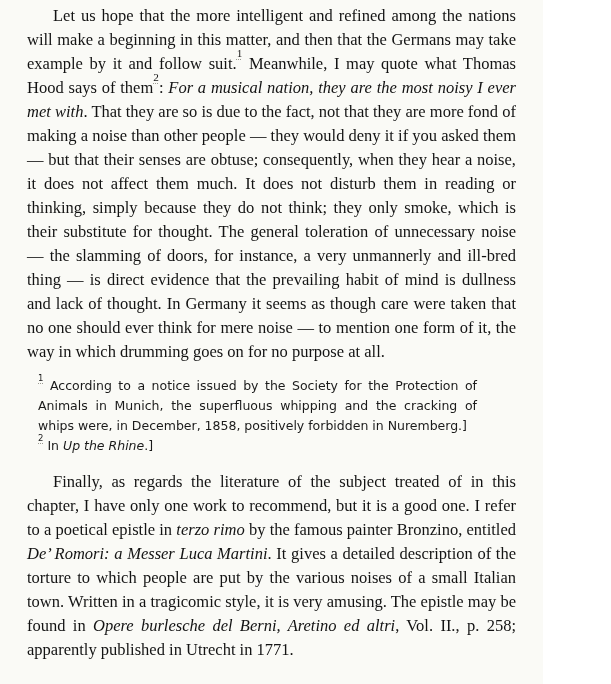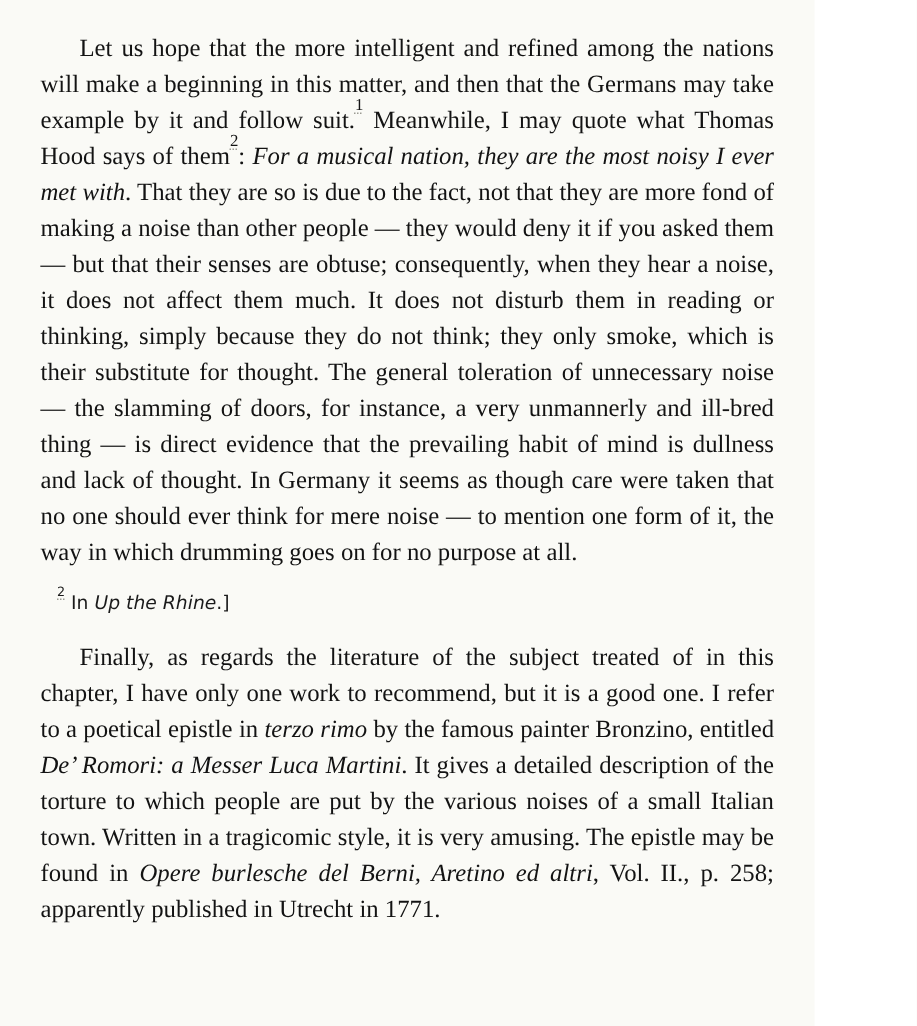--- a/index.html
+++ b/index.html
@@ -5,21 +5,21 @@
   html, body {
     margin: 0;
     padding: 0;
   }
   .page {
     position: relative;
     width: 543px;
     height: 684px;
     background: #fafaf6;
     box-sizing: border-box;
-    padding: 20px 27px 0 27px;
+    padding: 4px 27px 0 27px;
     overflow: hidden;
   }
   .body-para {
     font-family: "Liberation Serif", "DejaVu Serif", serif;
     font-size: 16.5px;
     line-height: 24px;
     color: #131313;
     text-align: justify;
     text-indent: 26px;
     margin: 0;
@@ -54,16 +54,17 @@
     text-underline-offset: 2px;
     cursor: pointer;
   }
 </style>
 </head>
 <body>
 
 <div class="page">
   <div id="content">
       <p class="body-para"><span>Let us hope that the more intelligent and refined among the nations will make a beginning in this matter, and then that the Germans may take example by it and follow suit.</span><sup class="fn-ref">1</sup><span> Meanwhile, I may quote what Thomas Hood says of them</span><sup class="fn-ref">2</sup><span>: </span><span class="it">For a musical nation, they are the most noisy I ever met with</span><span>. That they are so is due to the fact, not that they are more fond of making a noise than other people — they would deny it if you asked them — but that their senses are obtuse; consequently, when they hear a noise, it does not affect them much. It does not disturb them in reading or thinking, simply because they do not think; they only smoke, which is their substitute for thought. The general toleration of unnecessary noise — the slamming of doors, for instance, a very unmannerly and ill-bred thing — is direct evidence that the prevailing habit of mind is dullness and lack of thought. In Germany it seems as though care were taken that no one should ever think for mere noise — to mention one form of it, the way in which drumming goes on for no purpose at all.</span></p>
+      <p class="footnote"><sup class="fn-ref">1</sup><span> According to a notice issued by the Society for the Protection of Animals in Munich, the superfluous whipping and the cracking of whips were, in December, 1858, positively forbidden in Nuremberg.]</span></p>
       <p class="footnote"><sup class="fn-ref">2</sup><span> In </span><span class="it">Up the Rhine</span><span>.]</span></p>
       <p class="body-para"><span>Finally, as regards the literature of the subject treated of in this chapter, I have only one work to recommend, but it is a good one. I refer to a poetical epistle in </span><span class="it">terzo rimo</span><span> by the famous painter Bronzino, entitled </span><span class="it">De’ Romori: a Messer Luca Martini</span><span>. It gives a detailed description of the torture to which people are put by the various noises of a small Italian town. Written in a tragicomic style, it is very amusing. The epistle may be found in </span><span class="it">Opere burlesche del Berni, Aretino ed altri</span><span>, Vol. II., p. 258; apparently published in Utrecht in 1771.</span></p>
     </div>
 </div>
 
 </body></html>

